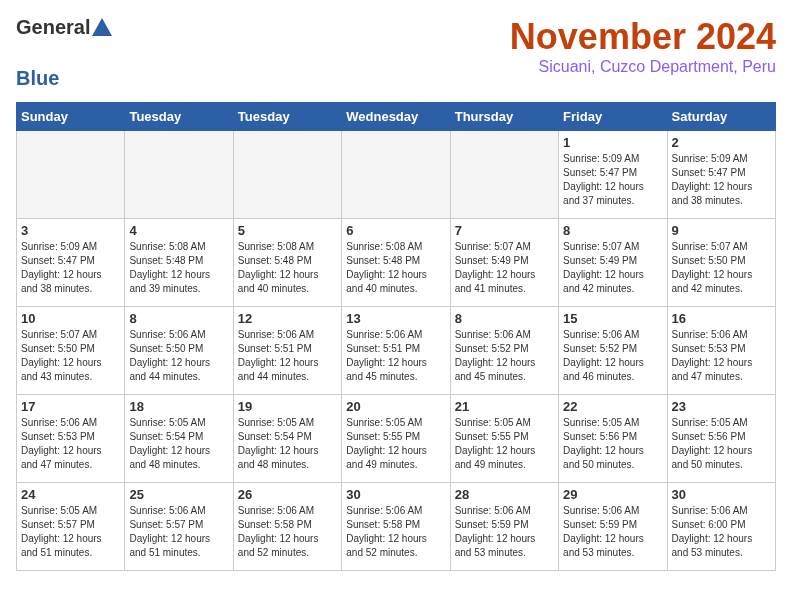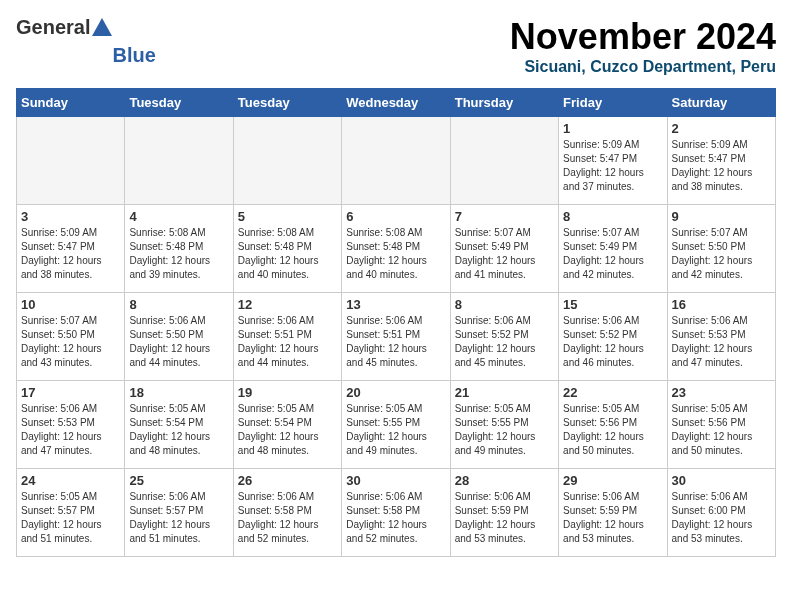--- a/index.html
+++ b/index.html
@@ -11,21 +11,21 @@
       padding: 16px;
     }
     .header-section {
       display: flex;
       justify-content: space-between;
       align-items: flex-start;
       margin-bottom: 12px;
     }
     .logo {
       display: flex;
-      flex-direction: row;
+      flex-direction: column;
       align-items: flex-start;
     }
     .logo-text {
       display: flex;
       align-items: center;
     }
     .logo-general {
       font-size: 20px;
       font-weight: bold;
       color: #333;
@@ -44,26 +44,25 @@
       border-bottom: 18px solid #2c5fa5;
       margin-left: 2px;
       margin-top: -2px;
     }
     .title-section {
       text-align: right;
     }
     .month-title {
       font-size: 36px;
       font-weight: bold;
-      color: #000000;
+      color: #c2410c;
     }
     .subtitle {
       font-size: 16px;
-      color: #0c4a6e;
-      font-weight: bold;
+      color: #8b5cf6;
     }
     .calendar {
       width: 100%;
       border-collapse: collapse;
       table-layout: fixed;
       border-radius: 11px;
     }
     .calendar th {
       background-color: #2c5fa5;
       color: #fff;

